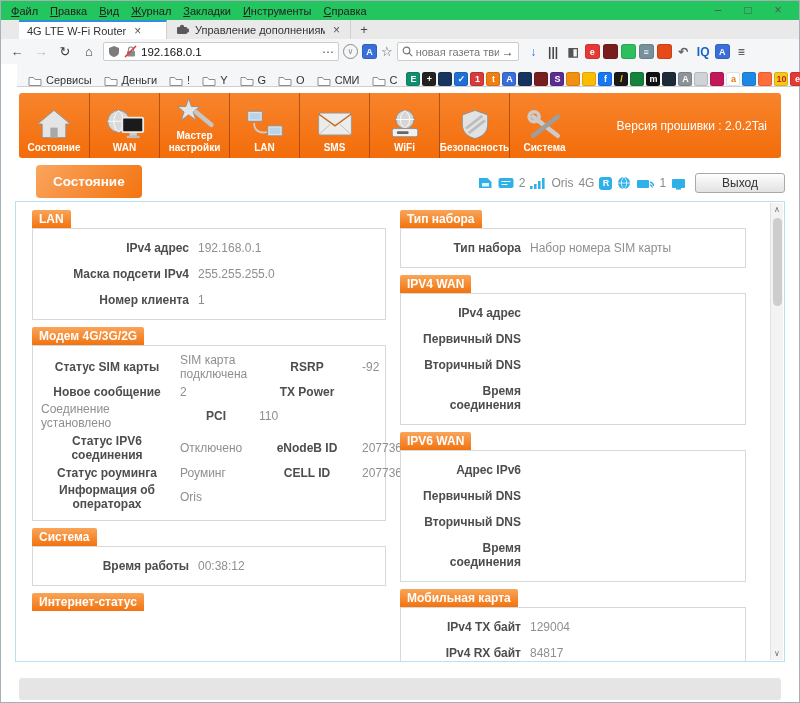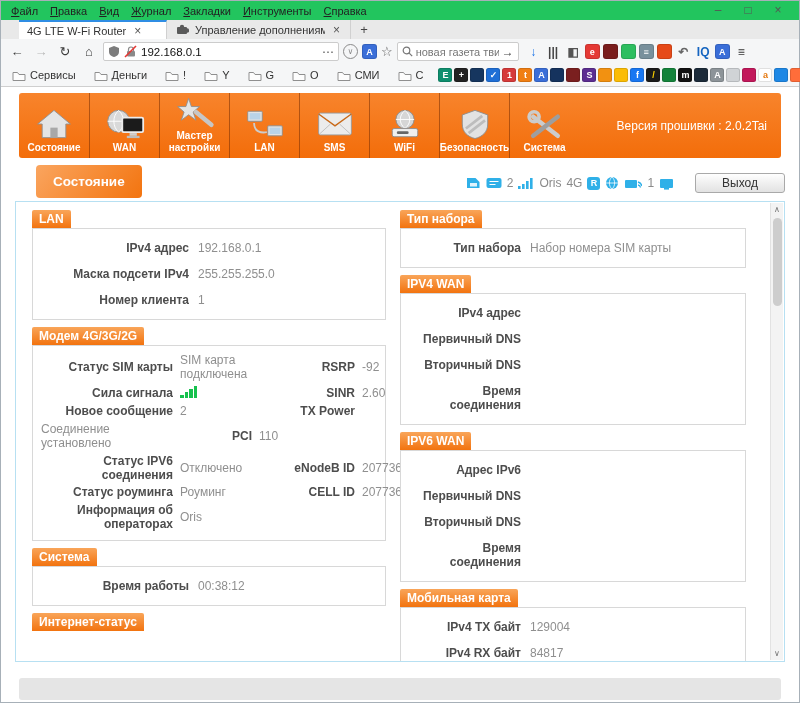--- a/index.html
+++ b/index.html
@@ -30,58 +30,58 @@
   .pageactions { color:#555; font-size:12px; }
   .pocket { width:15px; height:15px; border:1px solid #8a8a8a; border-radius:50%; display:flex; align-items:center; justify-content:center; font-size:8px; color:#8a8a8a; }
   .star { font-size:13px; color:#5a5a5a; }
   .searchbox { width:122px; height:19px; background:#fff; border:1px solid #ccc; border-radius:2px; display:flex; align-items:center; padding:0 4px; gap:3px; }
   .searchtext { flex:1; font-size:11px; color:#777; white-space:nowrap; overflow:hidden; }
   .goarrow { color:#444; font-size:12px; }
   .tbicons { display:flex; align-items:center; gap:3px; margin-left:2px; }
   .tglyph { min-width:17px; text-align:center; font-size:12px; font-weight:bold; }
   .chip { width:15px; height:15px; border-radius:3px; display:inline-flex; align-items:center; justify-content:center; font-size:9px; font-weight:bold; color:#fff; box-shadow:inset 0 0 0 1px rgba(0,0,0,.12); flex:none; }
 
-  .bookmarksbar { height:23px; background:#f5f6f7; border-bottom:1px solid #cfcfcf; display:flex; align-items:center; padding:0 6px; gap:8px; flex:none; }
+  .bookmarksbar { height:23px; background:#f5f6f7; border-bottom:1px solid #cfcfcf; display:flex; align-items:flex-end; padding:0 6px; gap:2px; flex:none;margin-left:16px; }
   .bfolder { display:flex; align-items:center; gap:4px; font-size:11px; color:#333; padding:0 5px; white-space:nowrap; }
   .favrow { display:flex; align-items:center; gap:2px; margin-left:2px; }
   .favrow .chip { width:14px; height:14px; border-radius:2.5px; }
 
   
   .page { flex:1; background:#fff; position:relative; overflow:hidden; }
 
   .routernav { margin:6px 18px 0; height:65px; border-radius:3px; background:linear-gradient(#f8842c,#f36d0a); display:flex; align-items:stretch; }
   .nitem { width:70px; display:flex; flex-direction:column; align-items:center; justify-content:flex-end; padding:4px 2px 5px; border-left:1px solid rgba(110,40,0,.5); cursor:pointer; }
   .nitem:first-child { border-left:none; }
   .nitem .nlabel { font-size:10px; font-weight:bold; color:#fff; text-align:center; line-height:1.15; margin-top:2px; }
   .nitem svg { flex:none; }
   .firmware { margin-left:auto; align-self:center; padding-right:14px; color:#fff; font-size:12px;padding-left:20px; }
 
   .pagetabrow { margin:7px 14px 3px; display:flex; align-items:flex-end; }
   .pagetab { margin-left:21px; padding:9px 17px; border-radius:4px; background:linear-gradient(130deg,#faa55f,#f3740f); color:#fff; font-size:13.5px; font-weight:bold; }
   .statusicons { margin-left:auto; display:flex; align-items:center; gap:5px; color:#8a8a8a; font-size:12px; padding-bottom:5px; }
   .statusicons svg { display:block; }
   .rchip { width:13px; height:13px; border-radius:3px; background:#2fb0e8; color:#fff; font-size:9px; font-weight:bold; display:flex; align-items:center; justify-content:center; }
-  .logoutbtn { margin-left:15px; padding:2px 26px; background:linear-gradient(#fefefe,#e2e2e2); border:1px solid #a9a9a9; border-radius:3px; font-size:12px; color:#333; }
+  .logoutbtn { margin-left:3px; padding:2px 26px; background:linear-gradient(#fefefe,#e2e2e2); border:1px solid #a9a9a9; border-radius:3px; font-size:12px; color:#333; }
 
   .content { margin:0 14px; height:461px; border:1px solid #b7e0f2; background:#fff; position:relative; overflow:hidden; padding:8px 30px 0 16px; display:flex; gap:14px; }
   .col { display:flex; flex-direction:column; }
   .col-left { width:354px; }
   .col-right { width:346px; }
 
   .panel { margin-bottom:7px; }
   .ptag { display:inline-block; padding:2px 7px; background:linear-gradient(#f9a559,#f2730f); color:#fff; font-size:12px; font-weight:bold; border-radius:2px 2px 0 0; }
   .pbox { border:1px solid #d8d8d8; background:#fff; padding:6px 8px; }
   .prow { display:flex; align-items:center; padding:6px 0; }
   .plab { font-weight:bold; color:#4d4d4d; text-align:right; flex:none; }
   .pval { color:#8f8f8f; margin-left:9px; min-height:13px; }
   .col-left .plab { width:148px; }
   .col-right .plab { width:112px; }
 
   .mrow { display:grid; grid-template-columns:132px 72px 96px auto; column-gap:7px; align-items:center; padding:2px 0; }
-  .mlab { font-weight:bold; color:#4d4d4d; text-align:right; line-height:1.15; }
+  .mlab { font-weight:bold; color:#4d4d4d; text-align:center; line-height:1.15; }
   .mval { color:#8f8f8f; line-height:1.15; min-height:12px; }
   .bars { display:inline-flex; align-items:flex-end; gap:1px; height:12px; }
   .bars i { display:block; width:3.5px; background:#17c14e; }
   .bars i:nth-child(1){height:3px;} .bars i:nth-child(2){height:6px;} .bars i:nth-child(3){height:9px;} .bars i:nth-child(4){height:12px;}
 
   .iscroll { position:absolute; top:1px; right:1px; bottom:1px; width:13px; background:#f3f3f3; border-left:1px solid #e2e2e2; display:flex; flex-direction:column; align-items:center; }
   .iscroll .arr { font-size:8px; color:#707070; line-height:13px; }
   .iscroll .thumb { width:9px; height:88px; background:#cdcdcd; border-radius:5px; margin-top:2px; }
   .iscroll .arr.down { margin-top:auto; }
 
@@ -380,31 +380,20 @@
         </div>
 
         <div class="panel">
           <span class="ptag">Модем 4G/3G/2G</span>
           <div class="pbox">
             <div class="mrow">
               <span class="mlab">Статус SIM карты</span>
                 <span class="mval">SIM карта подключена</span>
               <span class="mlab">RSRP</span>
                 <span class="mval">-92</span>
-            </div>
-            <div class="mrow">
-              <span class="mlab">Сила сигнала</span>
-              <span class="mval"><span class="bars">
-                    <i></i>
-                    <i></i>
-                    <i></i>
-                    <i></i>
-                  </span></span>
-              <span class="mlab">SINR</span>
-                <span class="mval">2.60</span>
             </div>
             <div class="mrow">
               <span class="mlab">Новое сообщение</span>
                 <span class="mval">2</span>
               <span class="mlab">TX Power</span>
                 <span class="mval"></span>
             </div>
             <div class="mrow">
                 <span class="mval">Соединение установлено</span>
               <span class="mlab">PCI</span>

